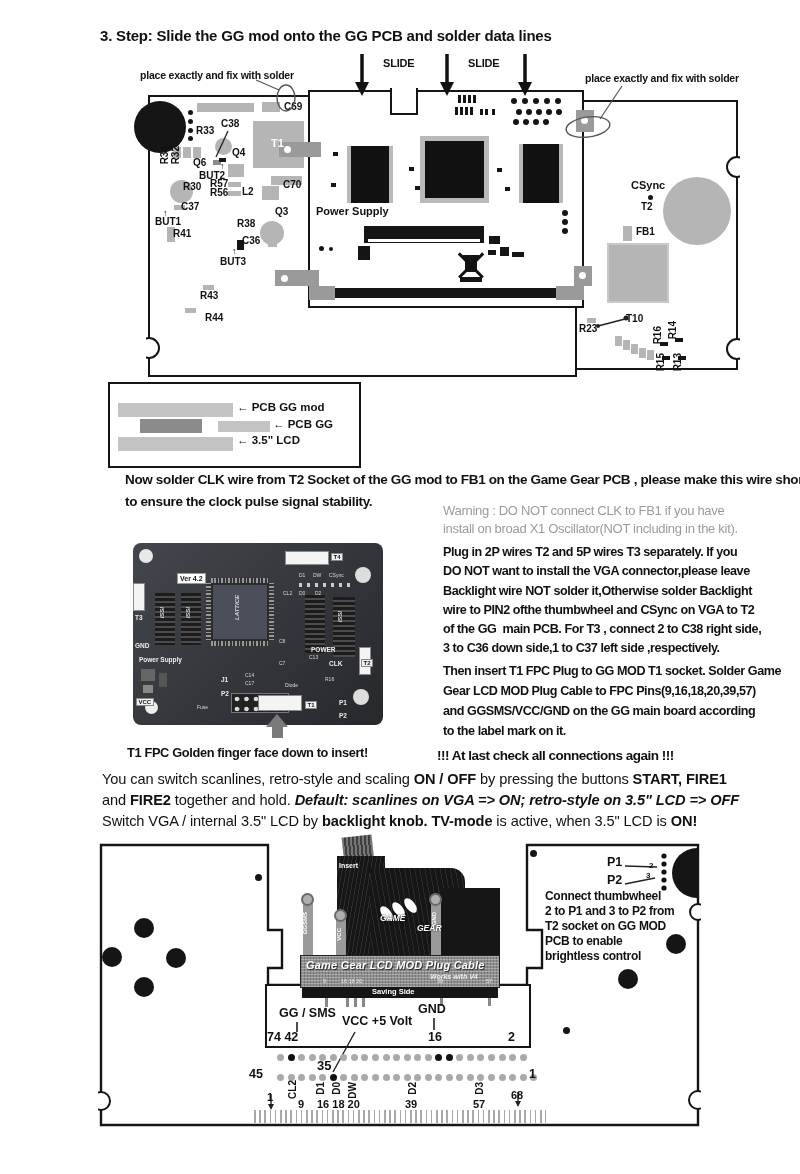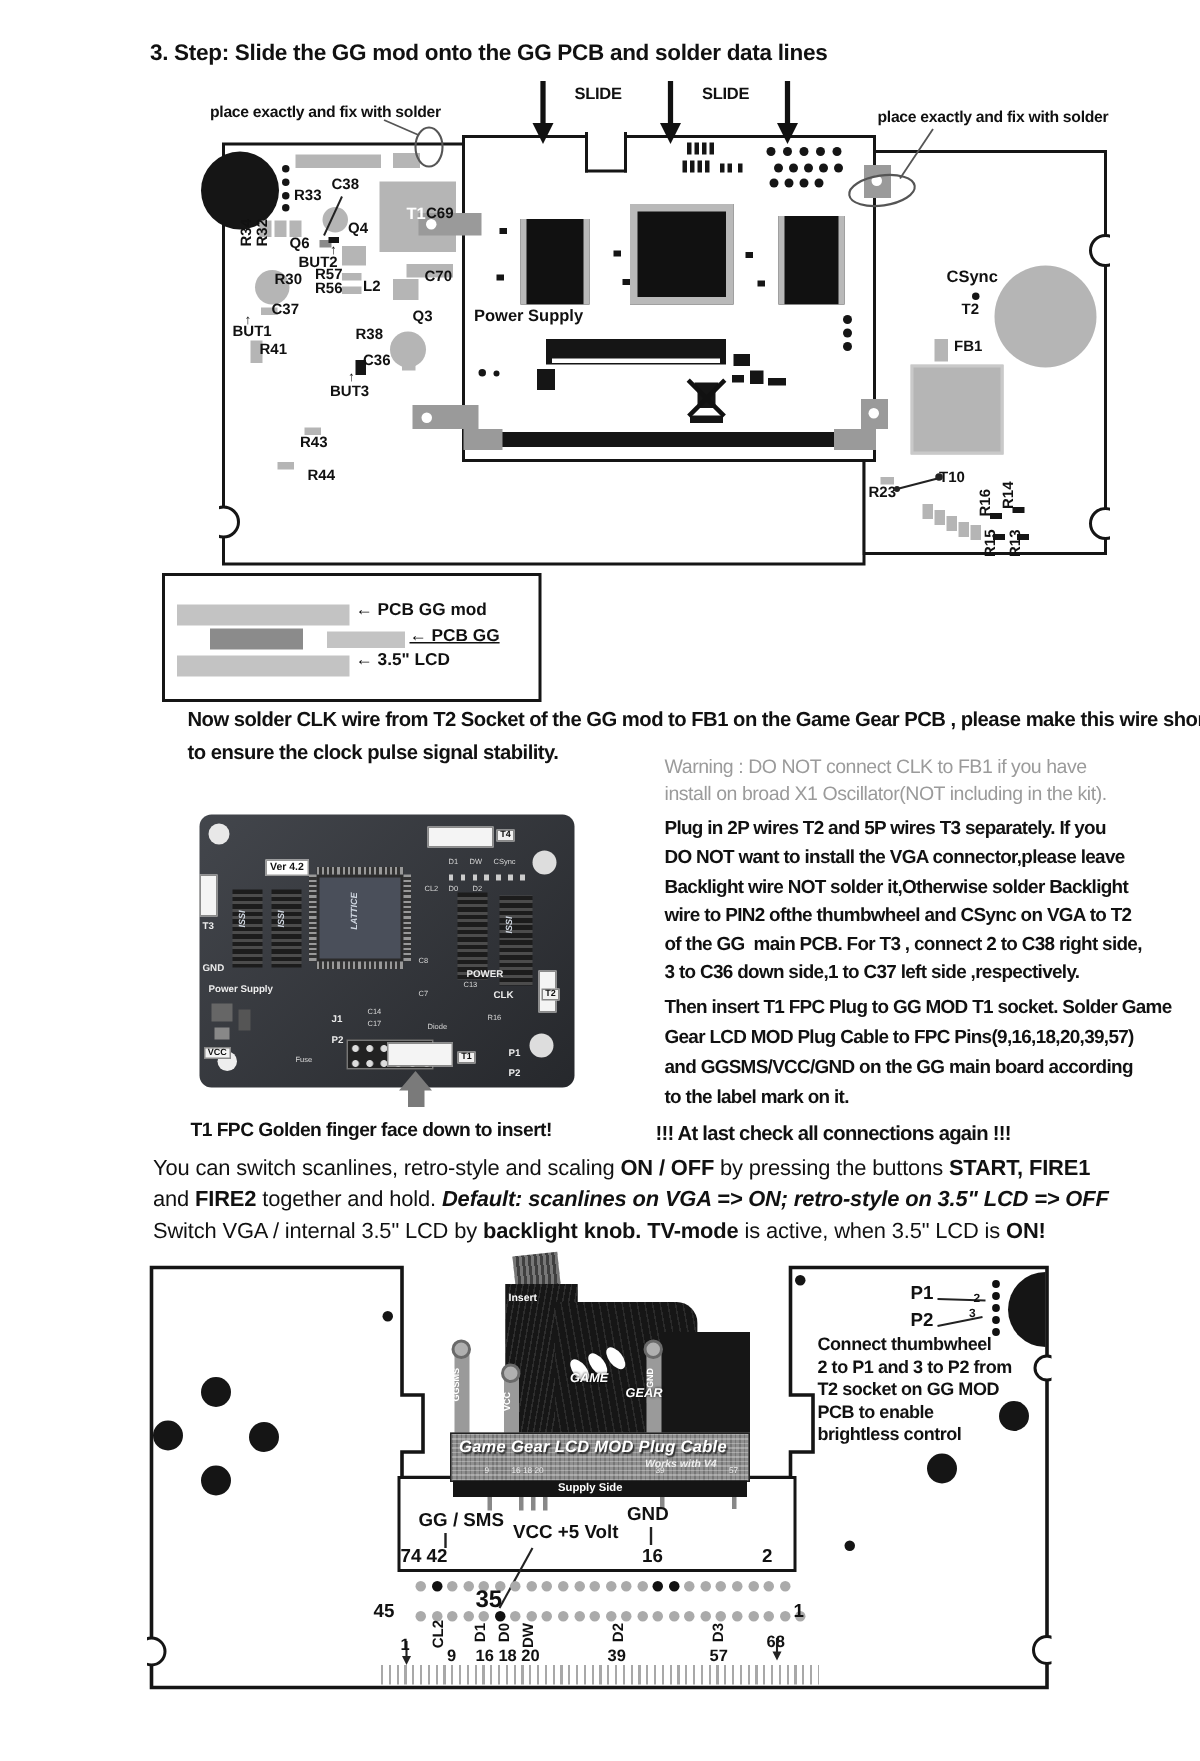--- a/index.html
+++ b/index.html
@@ -28,21 +28,21 @@
   .railLR{border-left:4px solid #b9b9b9;border-right:4px solid #b9b9b9;box-sizing:border-box;}
   .railALL{border:5px solid #b9b9b9;box-sizing:border-box;}
   
   .plbl{position:absolute;font-weight:bold;font-size:10px;line-height:1;white-space:pre;color:#111;}
   .plbl.big{font-size:11px;}
   .plbl.cs{font-size:11.5px;}
   .plbl.arr{font-size:9px;}
   .plbl.chip{color:#fff;font-size:11px;background:none;}
   .plbl.v{writing-mode:vertical-rl;transform:rotate(180deg);}
   .plbl.vb{writing-mode:vertical-rl;transform:rotate(180deg);font-size:10px;}
-  .plbl.b13{font-size:12.5px;} .plbl.b12{font-size:16px;} .plbl.b11{font-size:11px;} .plbl.b8{font-size:8px;}
+  .plbl.b13{font-size:12.5px;} .plbl.b12{font-size:13px;} .plbl.b11{font-size:11px;} .plbl.b8{font-size:8px;}
   .plbl.vw{writing-mode:vertical-rl;transform:rotate(180deg);color:#fff;font-size:6px;}
   .plbl.cw7{color:#fff;font-size:7px;}
   .plbl.gg{color:#fff;font-size:8.5px;font-style:italic;text-shadow:0 0 2px #000;}
   .plbl.cab{color:#fff;font-size:11px;font-style:italic;letter-spacing:0.2px;text-shadow:1px 1px 1px #222;}
   .plbl.wv4{color:#eee;font-size:7px;font-style:italic;}
   .plbl.fs{color:#fff;font-size:7.5px;}
   .plbl.pin{color:#eee;font-size:5.5px;font-weight:normal;}
   
   .plbl.pw{color:#ececec;font-size:6.5px;}
   .plbl.pw5{color:#d8d8d8;font-size:5px;font-weight:normal;}
@@ -198,21 +198,21 @@
     <div class="blk" style="left:409px;top:167px;width:5px;height:4px;z-index:3;"></div>
     <div class="blk" style="left:415px;top:186px;width:5px;height:4px;z-index:3;"></div>
     <div class="blk" style="left:497px;top:168px;width:5px;height:4px;z-index:3;"></div>
     <div class="blk" style="left:505px;top:187px;width:5px;height:4px;z-index:3;"></div>
     <div class="blk" style="left:322px;top:288px;width:246px;height:10px;z-index:3;"></div>
     <div class="tab" style="left:309px;top:286px;width:26px;height:14px;z-index:4;"></div>
     <div class="tab" style="left:556px;top:286px;width:28px;height:14px;z-index:4;"></div>
   </div>
 
   <div class="layer" style="z-index:6;">
-      <span class="plbl" style="left: 284px; top: 102px; margin-top: 36px;">C69</span>
+      <span class="plbl" style="left: 284px; top: 102px;">C69</span>
       <span class="plbl" style="left: 196px; top: 126px;">R33</span>
       <span class="plbl" style="left: 221px; top: 119px;">C38</span>
       <span class="plbl" style="left: 232px; top: 148px;">Q4</span>
       <span class="plbl" style="left: 193px; top: 158px;">Q6</span>
       <span class="plbl" style="left: 199px; top: 171px;">BUT2</span>
       <span class="plbl" style="left: 210px; top: 179px;">R57</span>
       <span class="plbl" style="left: 210px; top: 188px;">R56</span>
       <span class="plbl" style="left: 183px; top: 182px;">R30</span>
       <span class="plbl" style="left: 242px; top: 187px;">L2</span>
       <span class="plbl" style="left: 283px; top: 180px;">C70</span>
@@ -271,21 +271,21 @@
     <rect x="740" y="337" width="14" height="25" fill="#fff"></rect>
   </svg>
 
   <div class="board" style="left:108px;top:382px;width:253px;height:86px;z-index:1;"></div>
   <div class="comp" style="left:118px;top:403px;width:115px;height:14px;background:#c3c3c3;z-index:2;"></div>
   <div class="dkcomp" style="left:140px;top:419px;width:62px;height:14px;z-index:2;"></div>
   <div class="comp" style="left:218px;top:421px;width:52px;height:11px;background:#c3c3c3;z-index:2;"></div>
   <div class="comp" style="left:118px;top:437px;width:115px;height:14px;background:#c3c3c3;z-index:2;"></div>
   <div class="layer" style="z-index:3;">
       <span class="plbl cs" style="left: 237px; top: 402px;">← PCB GG mod</span>
-      <span class="plbl cs" style="left: 273px; top: 419px; text-decoration: underline;">← PCB GG</span>
+      <span class="plbl cs" style="left: 273px; top: 419px;">← PCB GG</span>
       <span class="plbl cs" style="left: 237px; top: 435px;">← 3.5" LCD</span>
     </div>
 
   <div class="bodytxt semib" style="left:125px;top:469px;font-size:13.5px;line-height:22px;">Now solder CLK wire from T2 Socket of the GG mod to FB1 on the Game Gear PCB , please make this wire short
 to ensure the clock pulse signal stability.</div>
   <div class="bodytxt gray" style="left:443px;top:502px;font-size:13px;line-height:17.5px;letter-spacing:-0.3px;">Warning : DO NOT connect CLK to FB1 if you have
 install on broad X1 Oscillator(NOT including in the kit).</div>
   <div class="bodytxt semib" style="left:443px;top:543px;font-size:12.6px;line-height:19.3px;letter-spacing:-0.45px;">Plug in 2P wires T2 and 5P wires T3 separately. If you
 DO NOT want to install the VGA connector,please leave
 Backlight wire NOT solder it,Otherwise solder Backlight
@@ -523,21 +523,21 @@
     </div>
   <div class="layer" style="z-index:8;">
       <span class="plbl cw7" style="left: 339px; top: 862px;">Insert</span>
       <span class="plbl vw" style="left: 302px; top: 912px;">GGSMS</span>
       <span class="plbl vw" style="left: 336px; top: 928px;">VCC</span>
       <span class="plbl vw" style="left: 431px; top: 912px;">GND</span>
       <span class="plbl gg" style="left: 380px; top: 914px;">GAME</span>
       <span class="plbl gg" style="left: 385px; top: 924px; margin-left: 32px;">GEAR</span>
       <span class="plbl cab" style="left: 306px; top: 960px;">Game Gear LCD MOD Plug Cable</span>
       <span class="plbl wv4" style="left: 430px; top: 973px;">Works with V4</span>
-      <span class="plbl fs" style="left: 372px; top: 988px;">Supply Side</span>
+      <span class="plbl fs" style="left: 372px; top: 988px;">Saving Side</span>
       <span class="plbl pin" style="left: 323px; top: 979px;">9</span>
       <span class="plbl pin" style="left: 341px; top: 979px;">16 18 20</span>
       <span class="plbl pin" style="left: 437px; top: 979px;">39</span>
       <span class="plbl pin" style="left: 486px; top: 979px;">57</span>
     </div>
   <div class="bodytxt semib" style="left:545px;top:889px;font-size:12px;line-height:15px;letter-spacing:-0.3px;z-index:8;">Connect thumbwheel
 2 to P1 and 3 to P2 from
 T2 socket on GG MOD
 PCB to enable
 brightless control</div>

